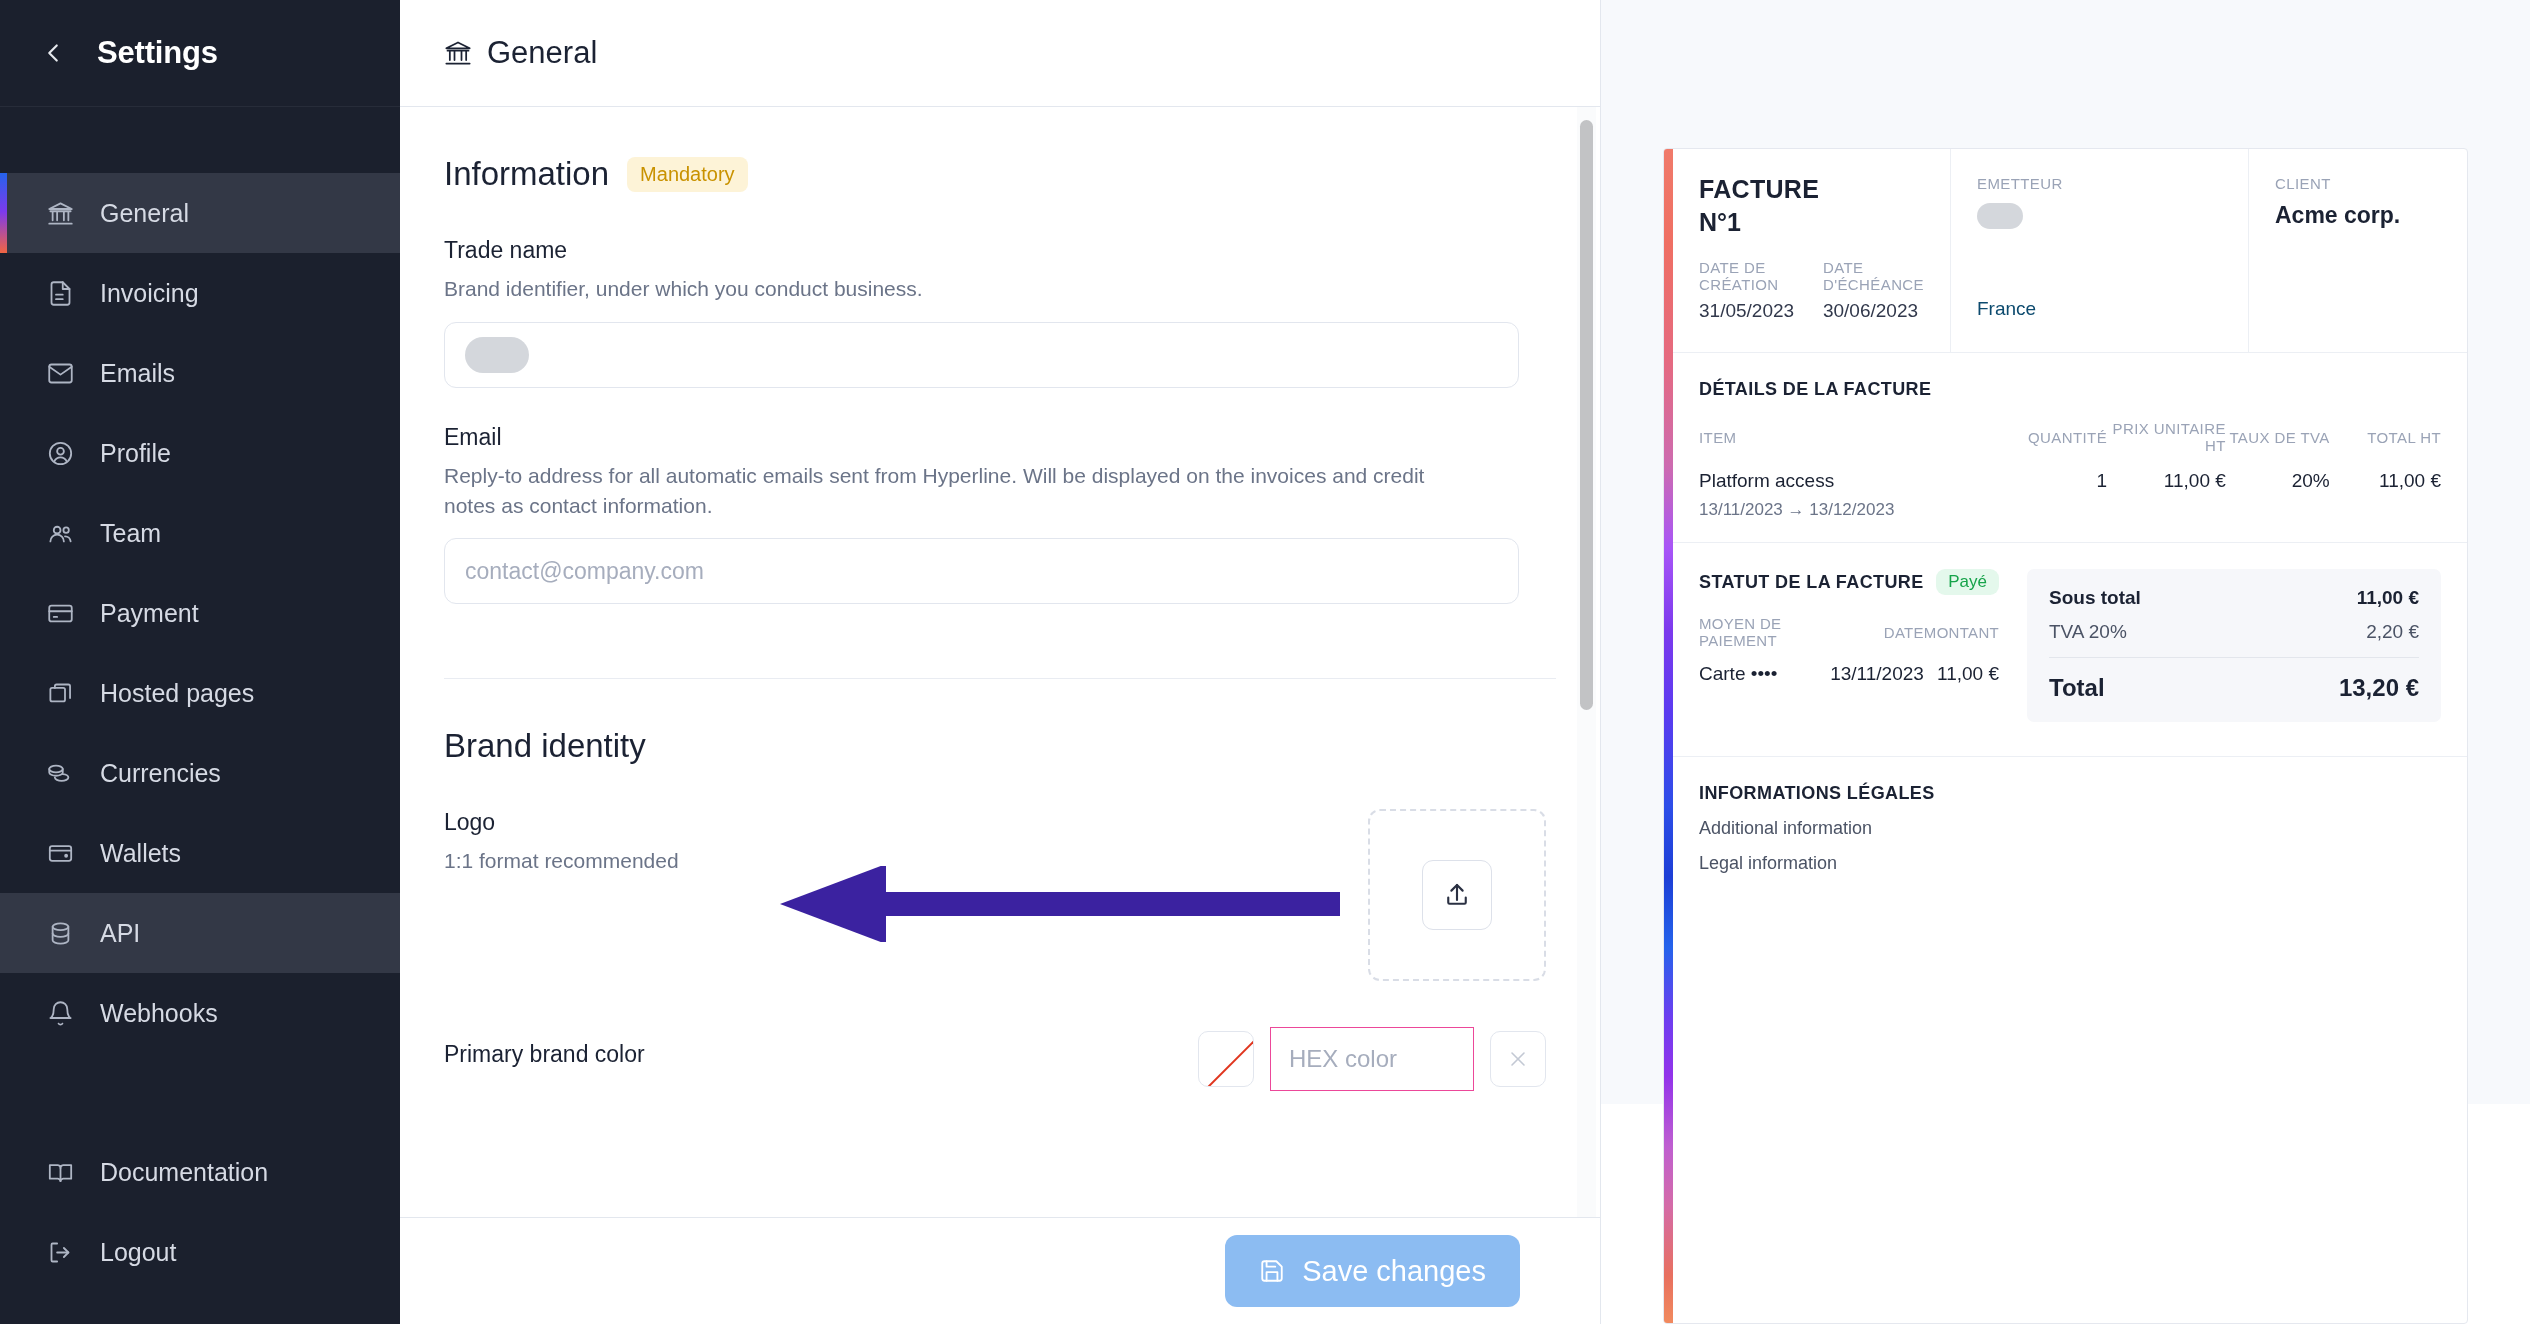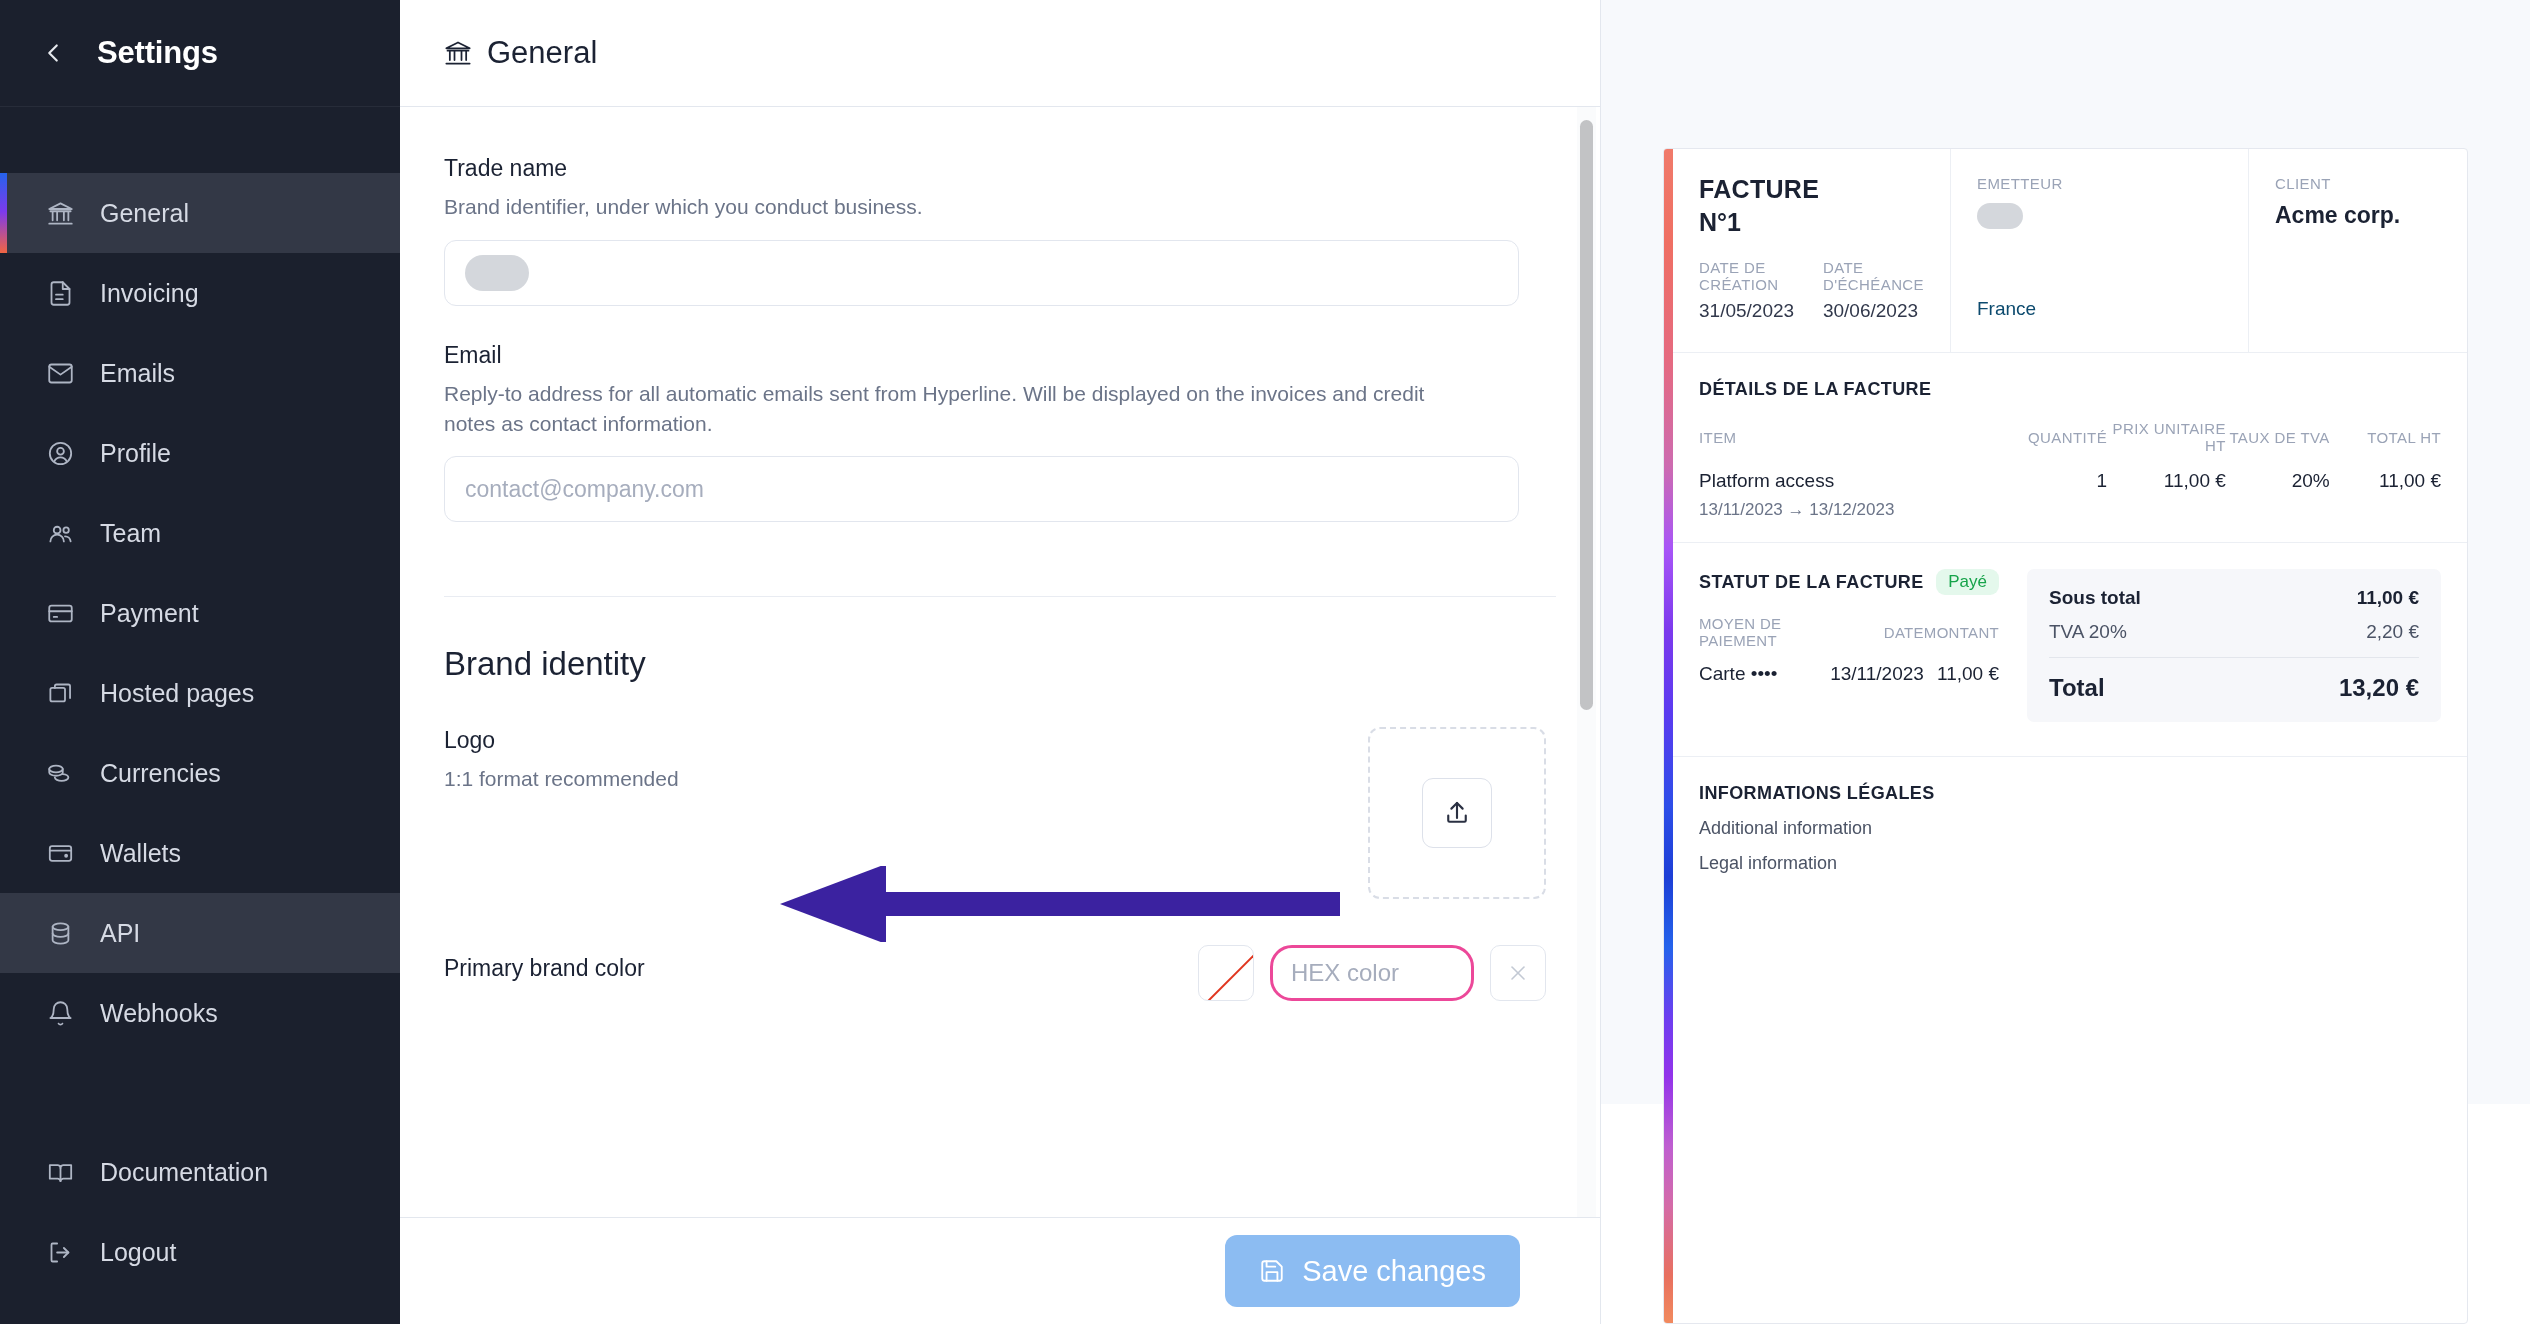--- a/index.html
+++ b/index.html
@@ -133,21 +133,21 @@
   .color-swatch {
     width: 56px; height: 56px; border: 1px solid #e2e6ee; border-radius: 10px;
     position: relative; overflow: hidden; background: #fff; cursor: pointer;
   }
   .color-swatch::after {
     content: ""; position: absolute; left: -6px; top: 50%;
     width: 84px; height: 1.5px; background: #e0361f;
     transform: rotate(-45deg); transform-origin: center;
   }
   .hex-input {
-    width: 204px; height: 56px; border: 3px solid #ec4899; border-radius: 22px;
+    width: 204px; height: 64px; border: 1px solid #ec4899; border-radius: 0;
     display: flex; align-items: center; padding: 0 18px;
     font-size: 24px; color: #a6adbd;
   }
   .clear-btn {
     width: 56px; height: 56px; border: 1px solid #e2e6ee; border-radius: 10px;
     display: flex; align-items: center; justify-content: center;
     color: #c3c9d4; cursor: pointer; background: #fff;
   }
 
   .footer-bar {
@@ -427,20 +427,24 @@
             <path d="M3 10h18M5 10v8M9 10v8M15 10v8M19 10v8M2 21h20M12 3 2 8h20z"></path>
           </svg>
       </span>
       <span class="h-title">General</span>
     </div>
 
     <div class="scroll-area">
       <div class="form-body">
 
         <div class="section card-sep">
+          <div class="section-title-row">
+            <span class="section-title">Information</span>
+            <span class="badge-mandatory">Mandatory</span>
+          </div>
 
           <div class="field">
             <div class="field-label">Trade name</div>
             <div class="field-desc">Brand identifier, under which you conduct business.</div>
             <div class="input">
               <span class="skeleton"></span>
             </div>
           </div>
 
           <div class="field">

